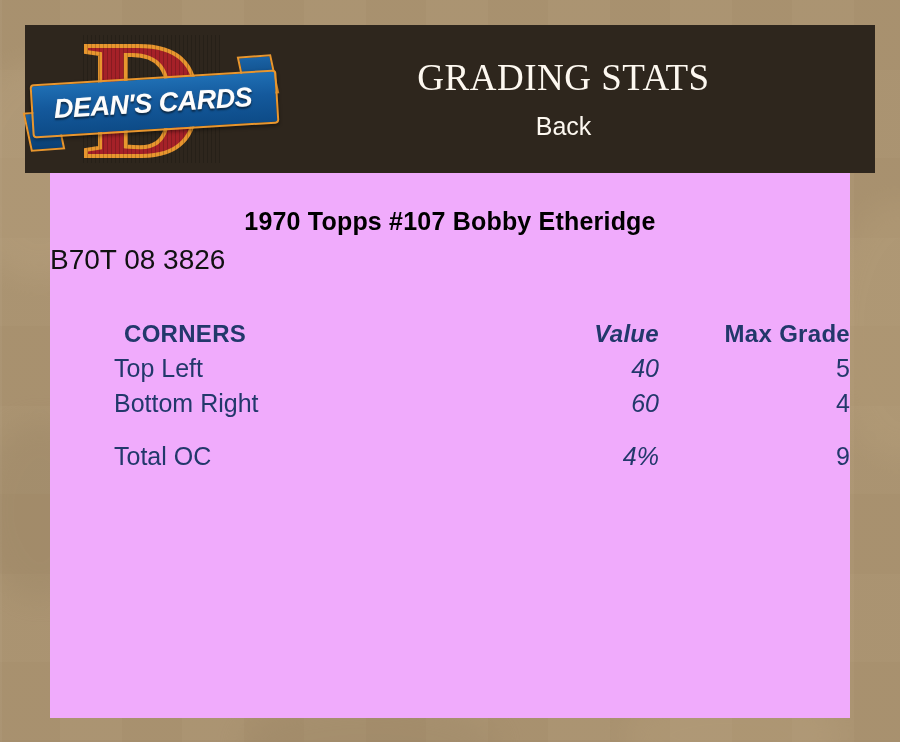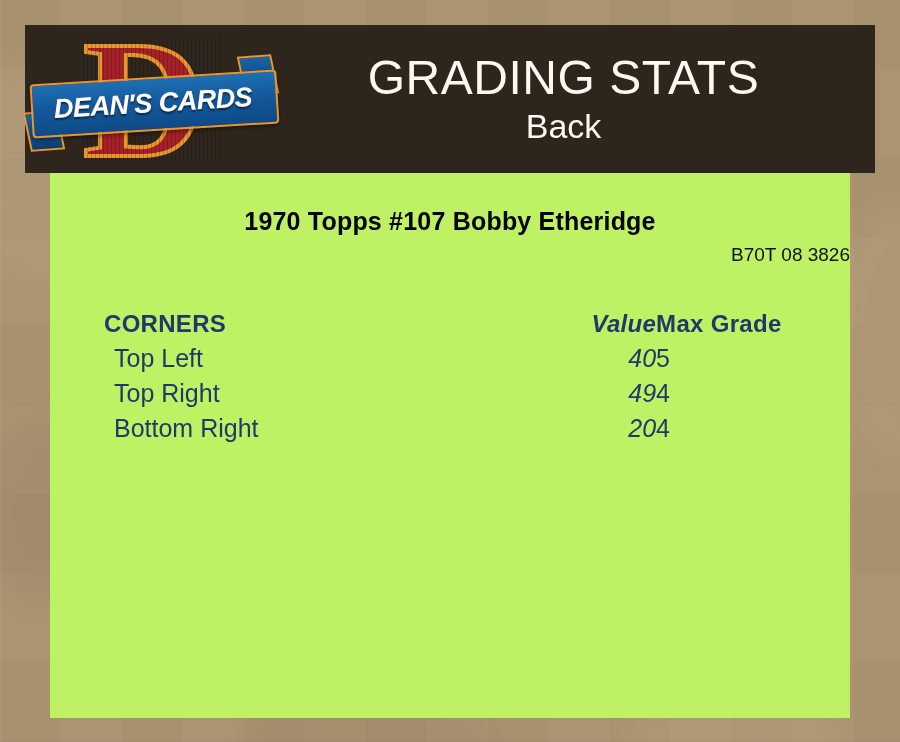--- a/index.html
+++ b/index.html
@@ -126,79 +126,80 @@
 
   
   #header-titles {
     flex: 1 1 auto;
     text-align: center;
     color: #fdf8f0;
     padding-right: 28px;
     box-sizing: border-box;
   }
   #header-title-main {
-    font-size: 48px;
+    font-size: 37px;
     line-height: 54px;
     letter-spacing: 0.5px;
+    font-family: Liberation Serif, serif;
   }
   #header-title-sub {
-    font-size: 34px;
+    font-size: 25px;
     line-height: 42px;
   }
 
   
   #content-panel {
     position: absolute;
     left: 50px;
     top: 173px;
     width: 800px;
     height: 545px;
-    background: #bef264;
+    background: #f0abfc;
     box-sizing: border-box;
     color: #22386b;
   }
 
   #card-title {
     margin-top: 34px;
     text-align: center;
     font-size: 25px;
     font-weight: bold;
     color: #000000;
     letter-spacing: 0.2px;
   }
   #card-id {
     margin-top: 8px;
-    text-align: right;
-    font-size: 19px;
+    text-align: left;
+    font-size: 28px;
     color: #111111;
   }
 
   
   #stats-table {
     margin: 40px 0 0 0;
     width: 100%;
     border-collapse: collapse;
     color: #22386b;
   }
   #stats-table td {
     padding: 0;
     font-size: 25px;
     line-height: 35px;
     vertical-align: baseline;
   }
   #stats-table td.c-label  { width: 410px; padding-left: 64px; text-align: left; }
   #stats-table td.c-value  { width: 180px; text-align: right; padding-right: 0; font-style: italic; }
-  #stats-table td.c-grade  { width: 210px; text-align: left; margin-top: 27px; }
+  #stats-table td.c-grade  { width: 210px; text-align: right; margin-top: 27px; }
 
   #stats-table tr.section-row td {
     font-weight: bold;
     font-size: 24px;
     letter-spacing: 0.3px;
   }
-  #stats-table tr.section-row td.c-label { padding-left: 54px; }
+  #stats-table tr.section-row td.c-label { padding-left: 74px; }
   #stats-table tr.section-row td.c-value,
   #stats-table tr.section-row td.c-grade { font-weight: bold; font-size: 24px; }
 
   #stats-table tr.spacer-row td { height: 18px; line-height: 18px; font-size: 0; }
 </style>
 </head>
 <body>
 
 <div id="page-backdrop">
   <div class="tex"></div>
@@ -238,28 +239,28 @@
           <td class="c-label">CORNERS</td>
           <td class="c-value">Value</td>
           <td class="c-grade">Max Grade</td>
         </tr>
         <tr>
           <td class="c-label">Top Left</td>
           <td class="c-value">40</td>
           <td class="c-grade">5</td>
         </tr>
         <tr>
-          <td class="c-label">Top Right</td>
-          <td class="c-value">49</td>
-          <td class="c-grade">4</td>
-        </tr>
-        <tr>
           <td class="c-label">Bottom Right</td>
-          <td class="c-value">20</td>
+          <td class="c-value">60</td>
           <td class="c-grade">4</td>
         </tr>
         <tr class="spacer-row">
           <td colspan="3"></td>
         </tr>
+        <tr>
+          <td class="c-label">Total OC</td>
+          <td class="c-value">4%</td>
+          <td class="c-grade">9</td>
+        </tr>
       </tbody>
   </table>
 
 </div>
 
 </body></html>

